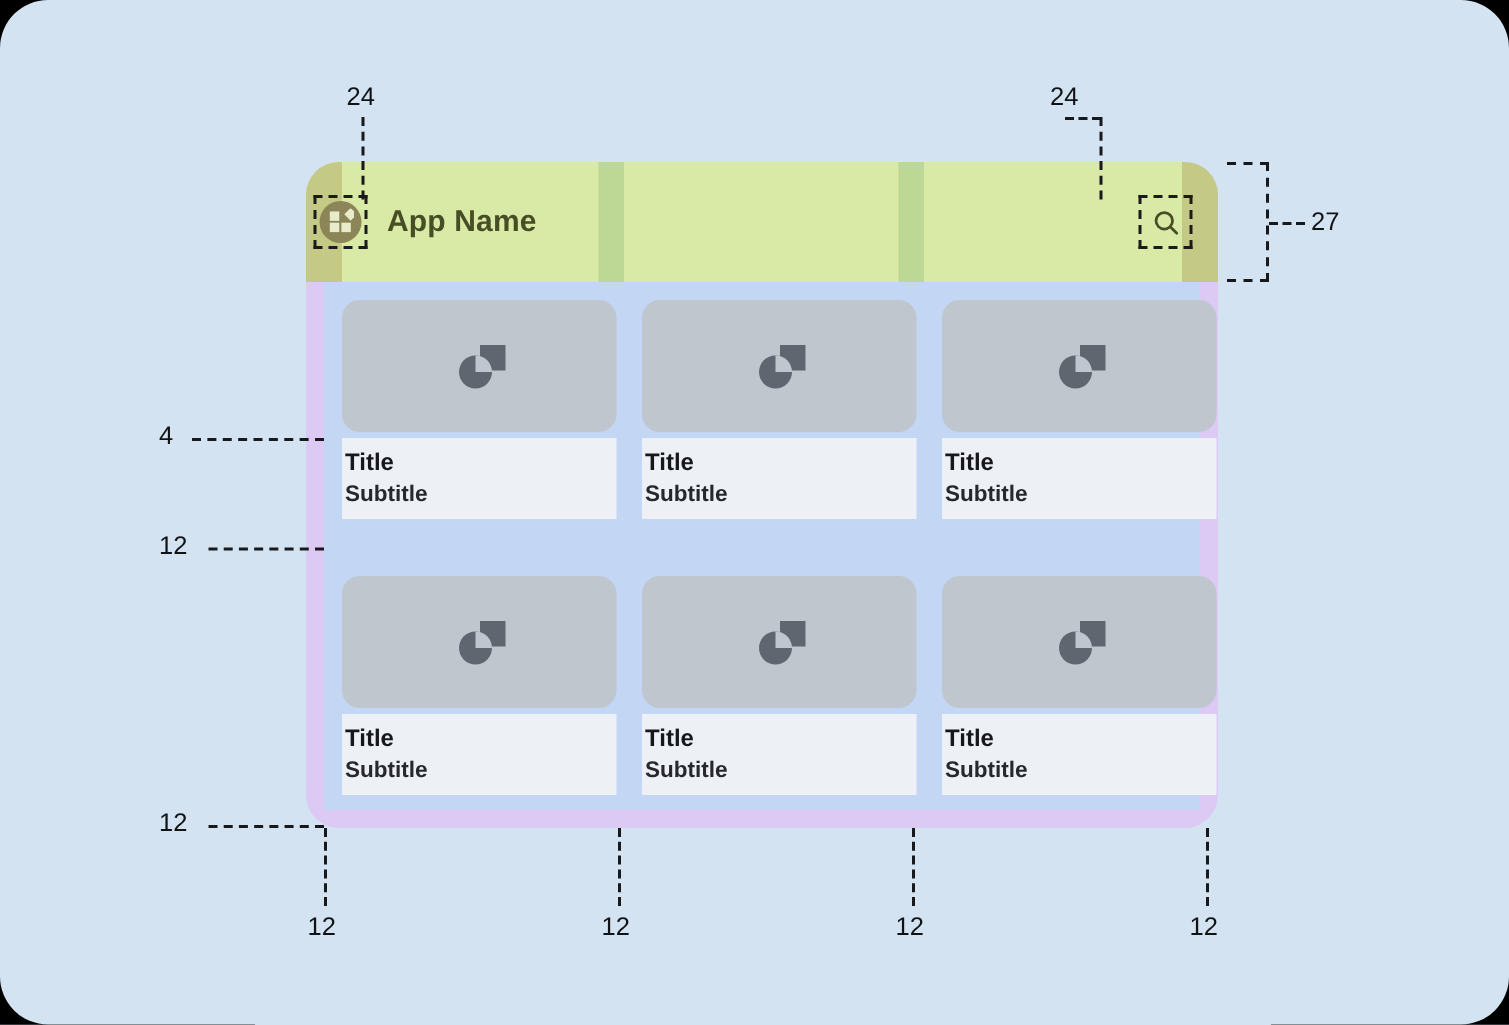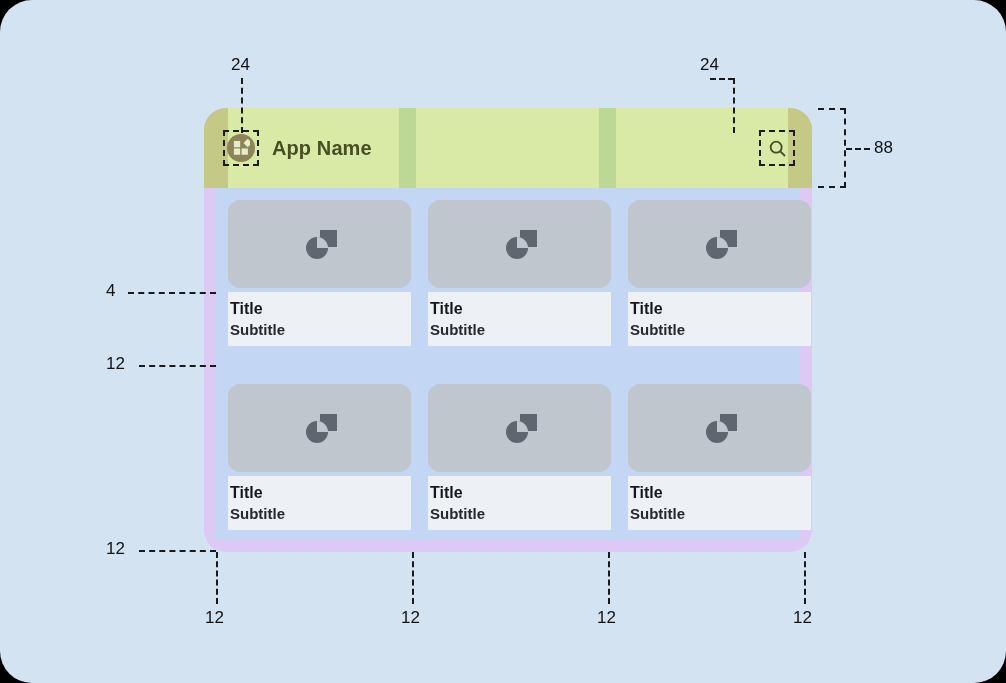--- a/index.html
+++ b/index.html
@@ -79,21 +79,21 @@
     z-index: 7;
     pointer-events: none;
   }
 
   .appbar-inner {
     position: absolute;
     left: 0; top: 0;
     width: 672px; height: 80px;
     display: flex;
     align-items: center;
-    padding: 0 18px 0 22px;
+    padding: 0 18px 0 8px;
     z-index: 9;
   }
 
   .logo-box {
     width: 30px; height: 30px;
     display: flex; align-items: center; justify-content: center;
     flex: 0 0 auto;
     outline: 2px dashed #1b1b1b;
     outline-offset: 1px;
   }
@@ -348,21 +348,21 @@
 
   <div class="ann" style="left:231px; top:55px;">24</div>
   <div class="vline" style="left:241px; top:78px; height:55px;"></div>
 
   <div class="ann" style="left:700px; top:55px;">24</div>
   <div class="hline" style="left:710px; top:78px; width:24px;"></div>
   <div class="vline" style="left:733px; top:78px; height:55px;"></div>
 
   <div class="dbox no-left" style="left:818px; top:108px; width:28px; height:80px;"></div>
   <div class="hline" style="left:846px; top:148px; width:24px;"></div>
-  <div class="ann" style="left:874px; top:138px;">88</div>
+  <div class="ann" style="left:874px; top:138px;">27</div>
 
   <div class="ann" style="left:106px; top:281px;">4</div>
   <div class="hline" style="left:128px; top:292px; width:88px;"></div>
 
   <div class="ann" style="left:106px; top:354px;">12</div>
   <div class="hline" style="left:139px; top:365px; width:77px;"></div>
 
   <div class="ann" style="left:106px; top:539px;">12</div>
   <div class="hline" style="left:139px; top:550px; width:77px;"></div>
 

